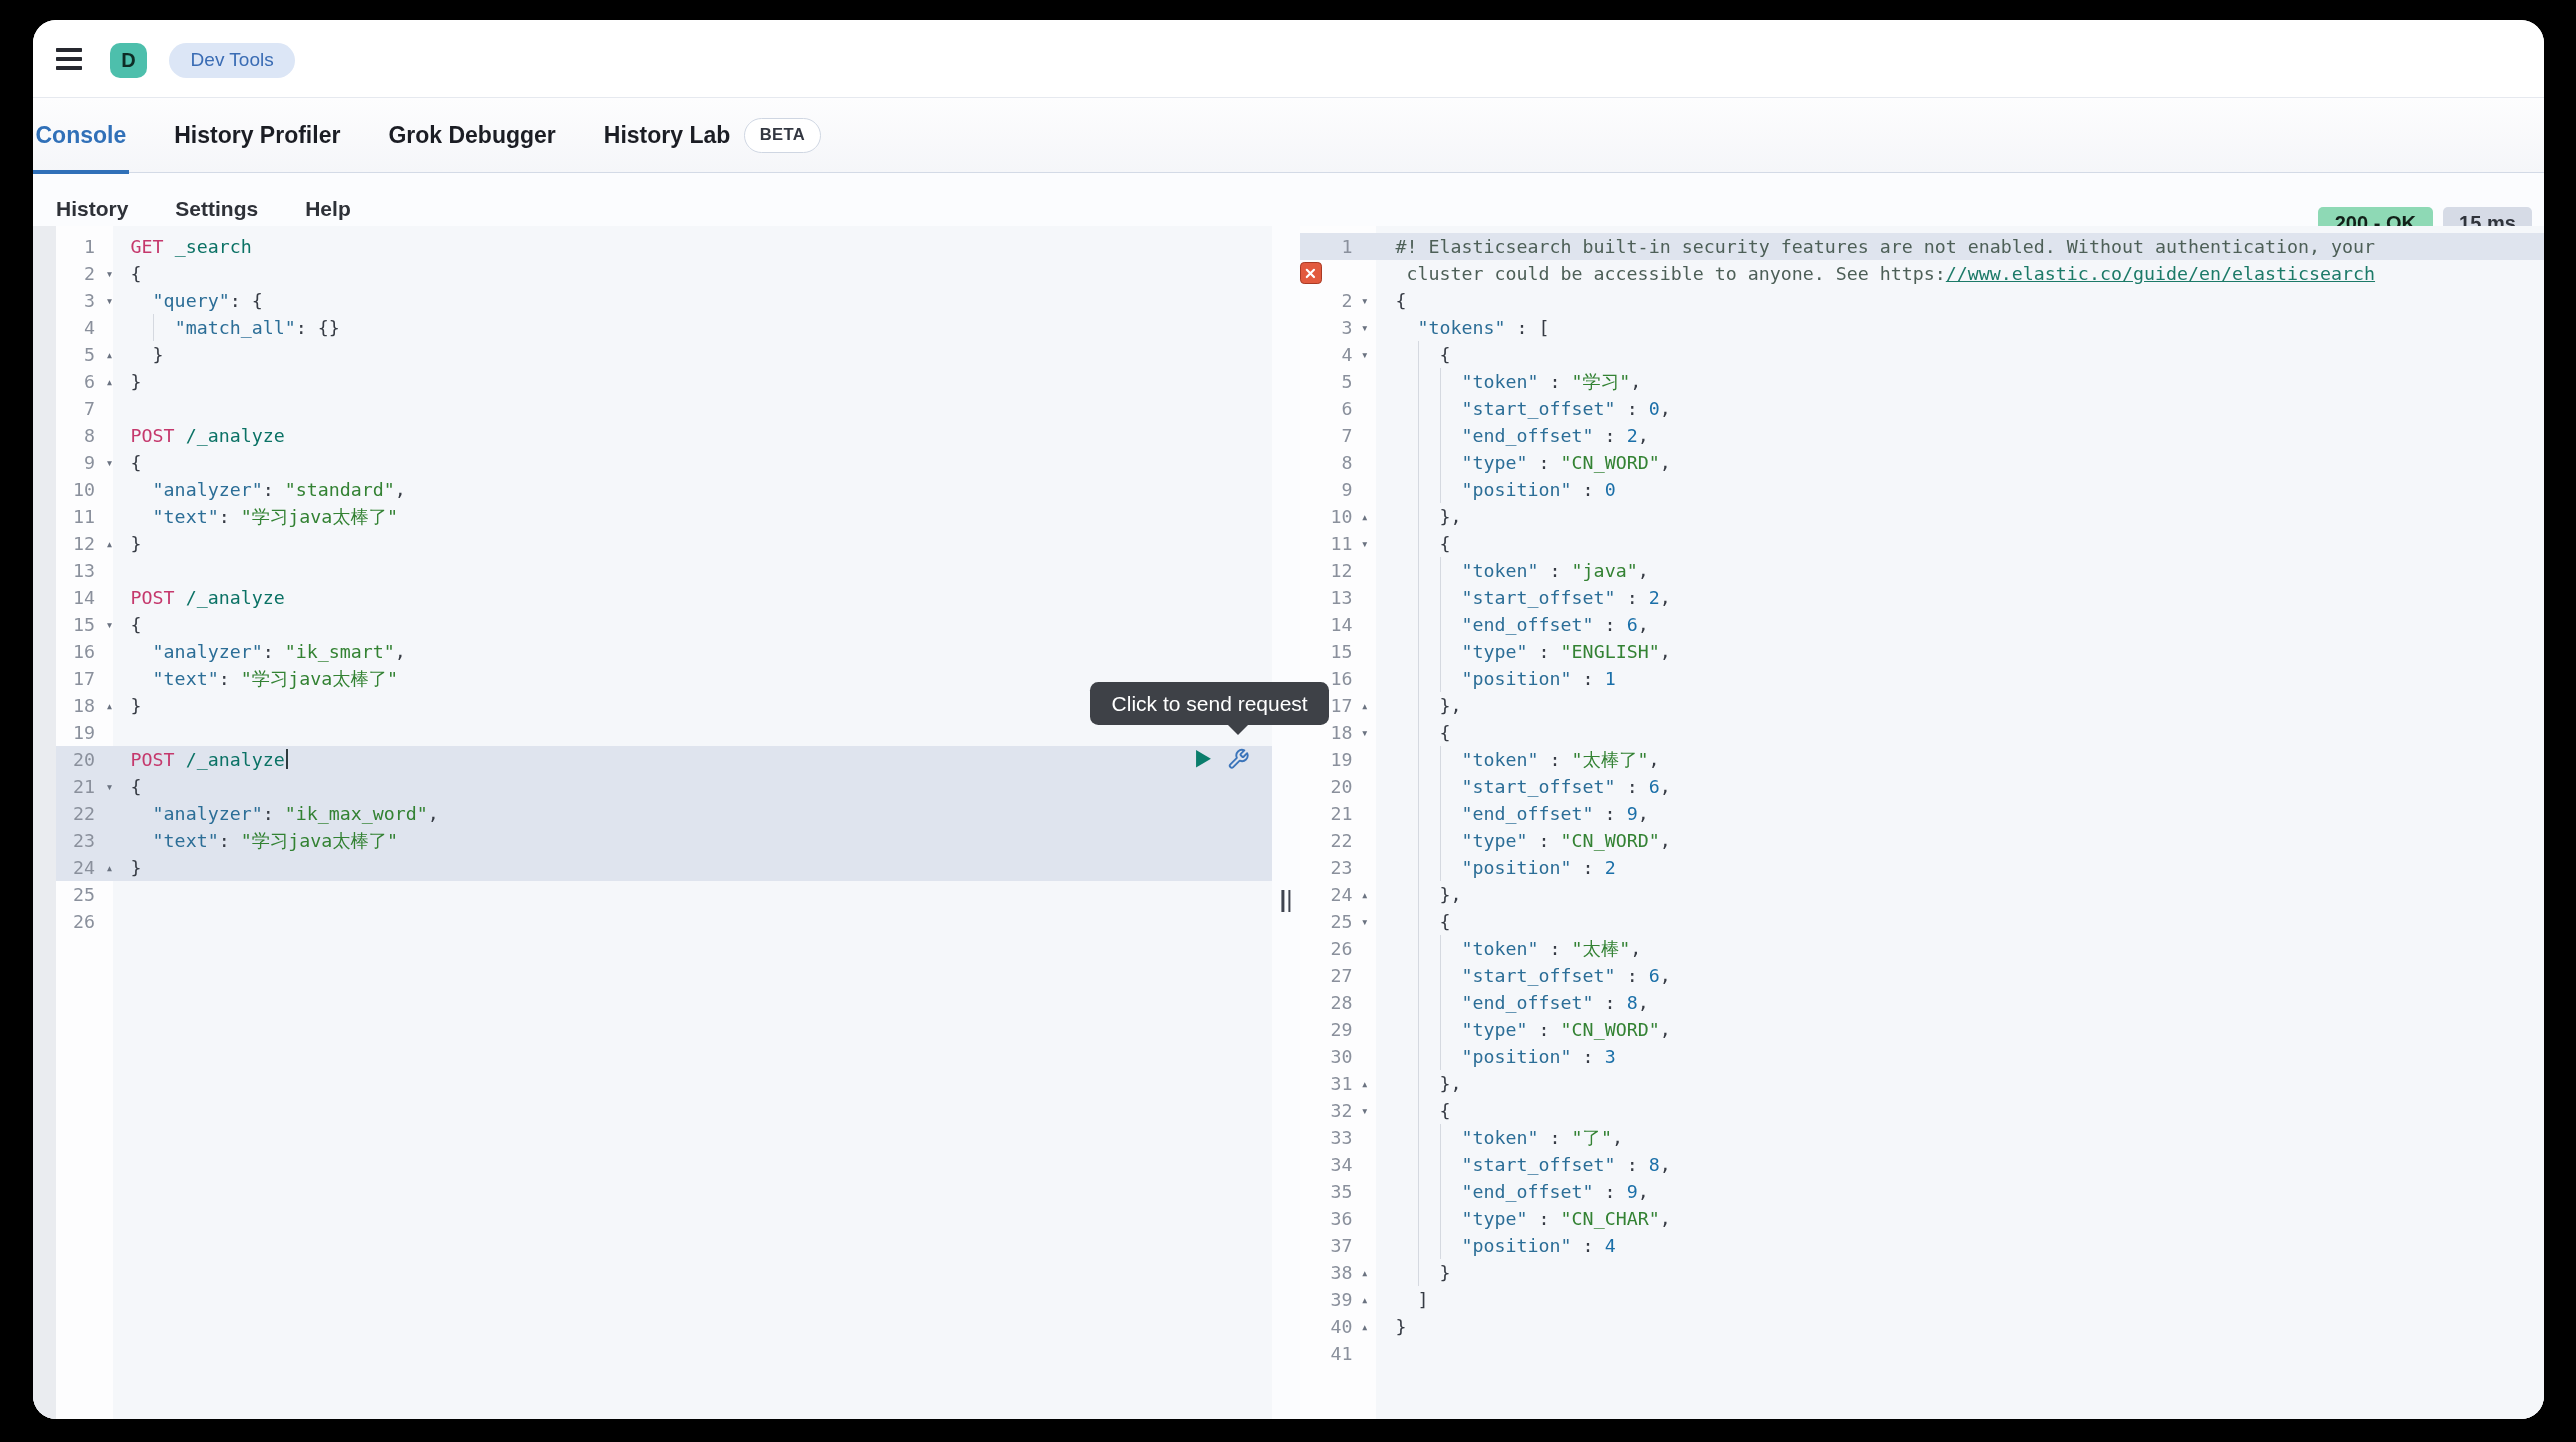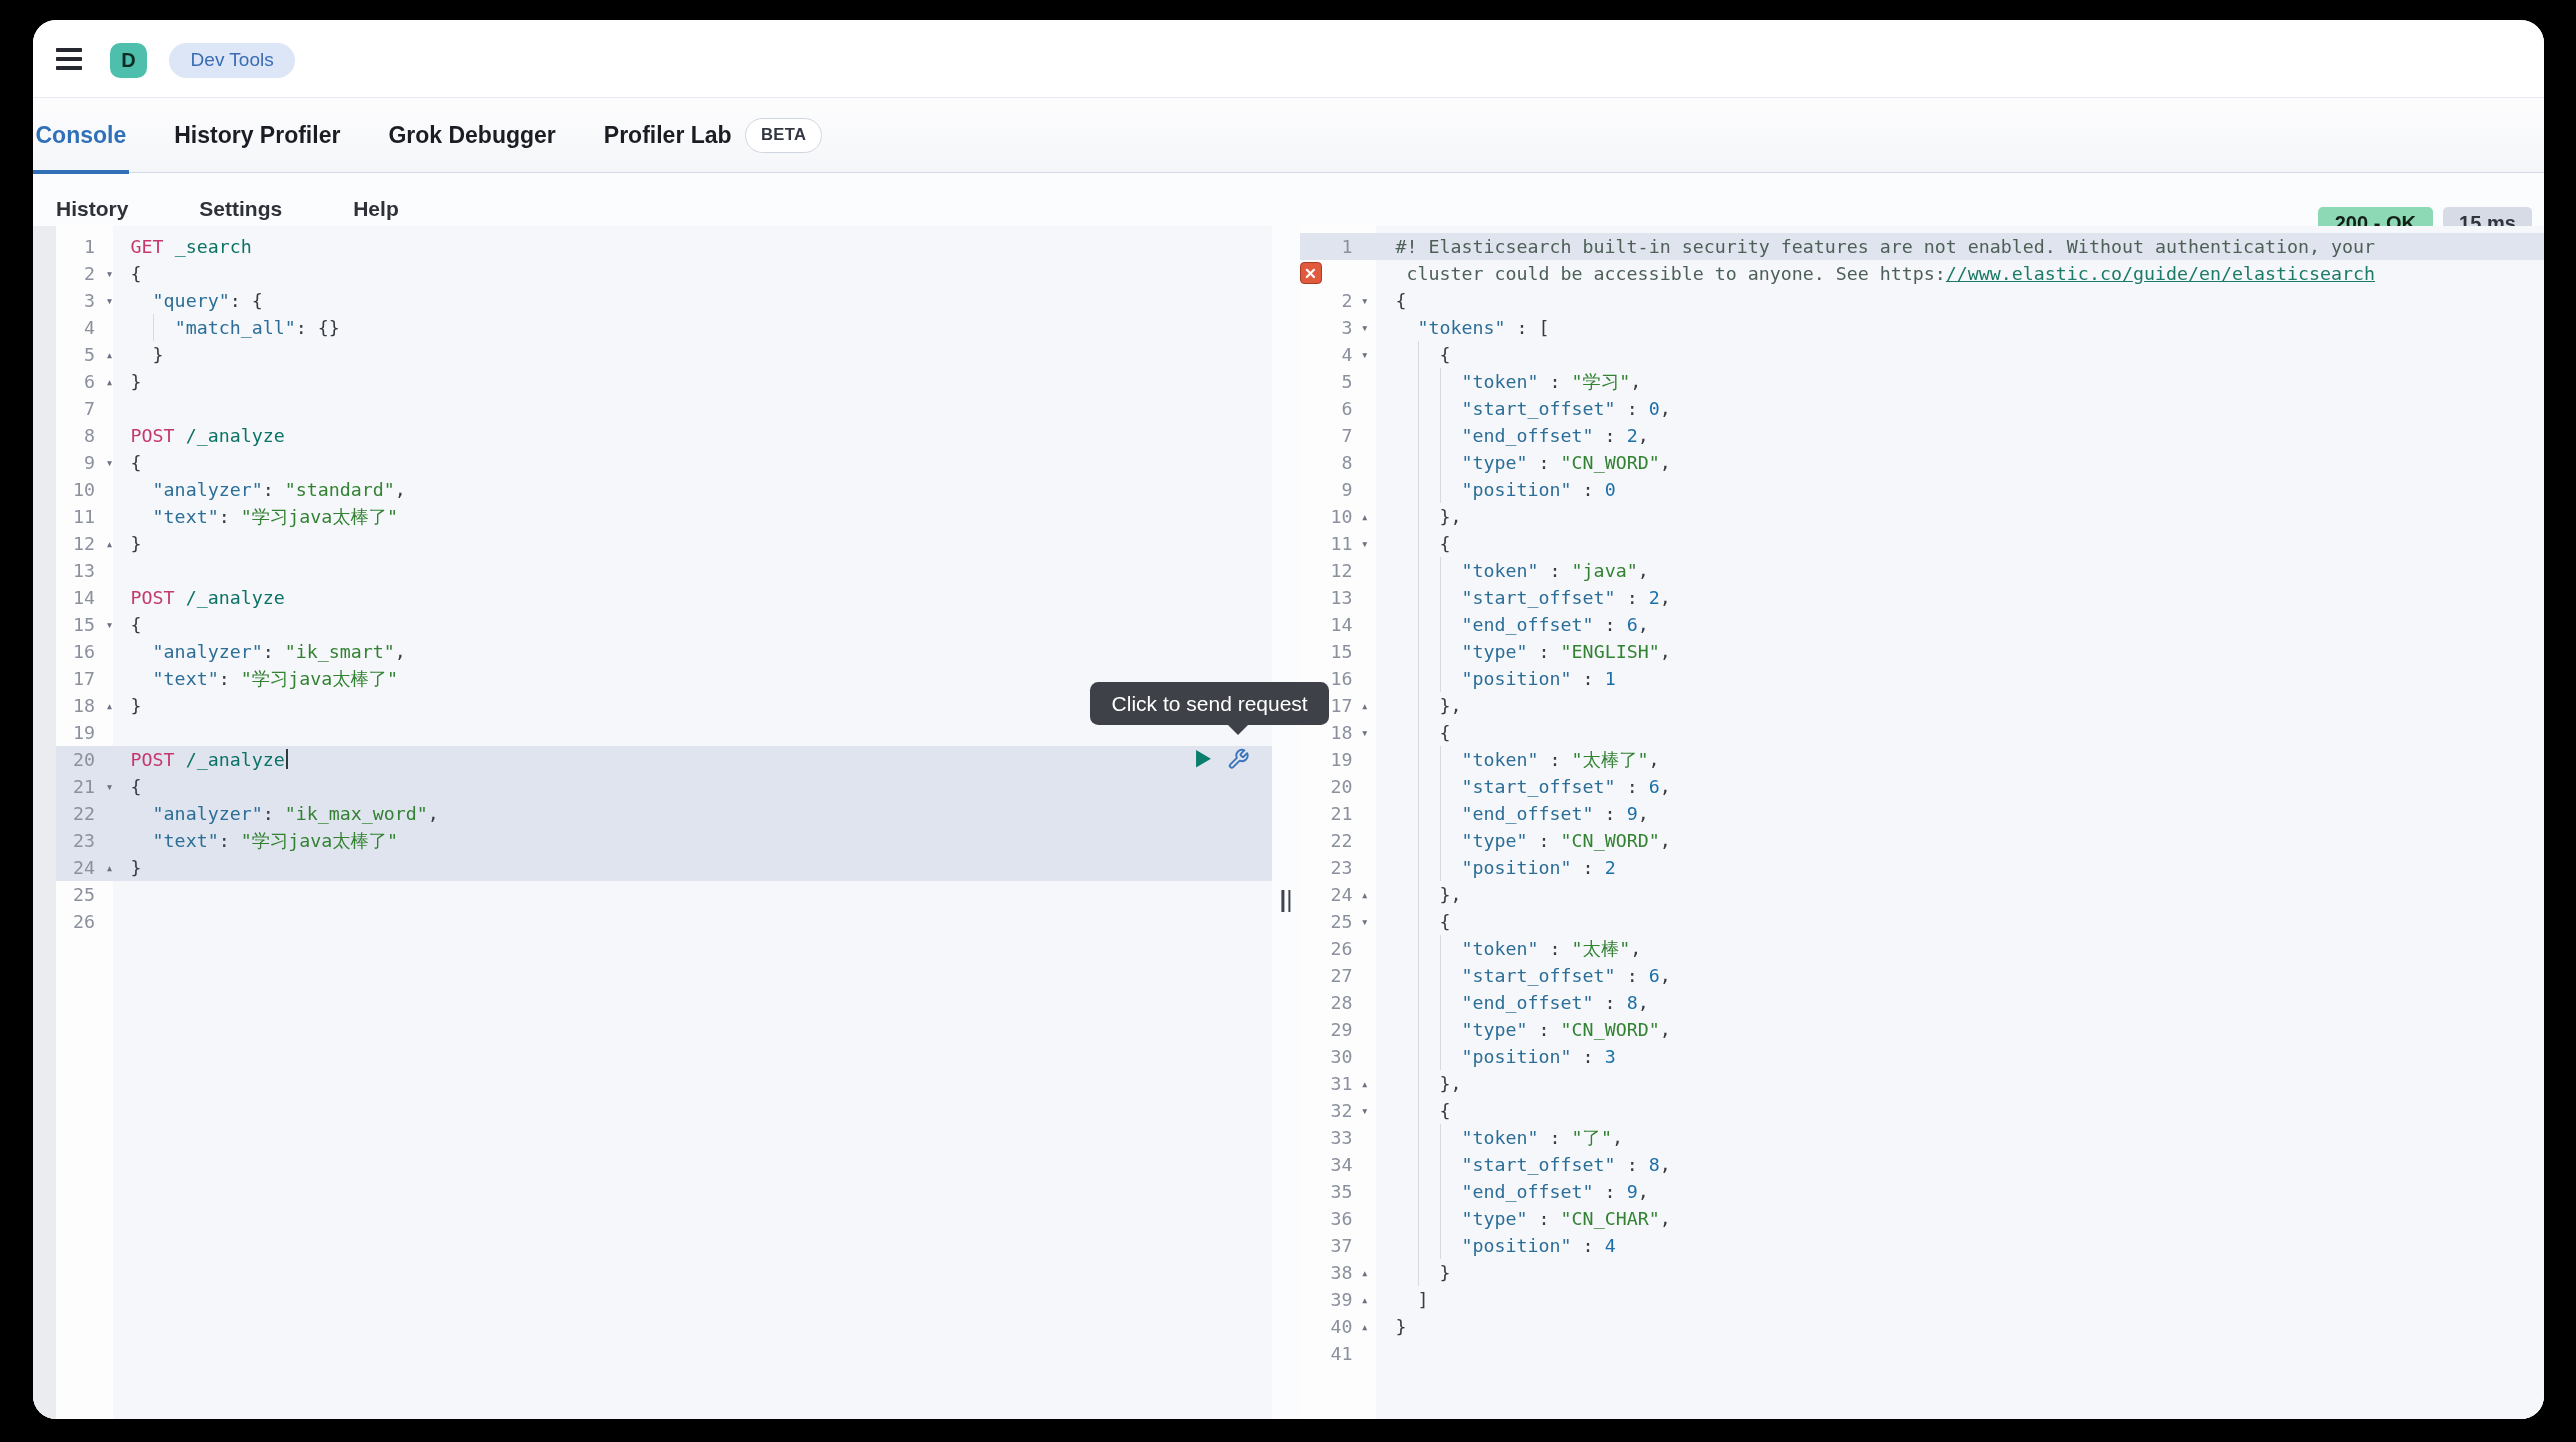--- a/index.html
+++ b/index.html
@@ -20,21 +20,21 @@
     display:flex;align-items:center;padding-left:0;gap:43px;position:relative;}
   .tab{font-size:23px;font-weight:700;color:#1b1d24;height:100%;display:flex;align-items:center;
     position:relative;padding:0 2.5px;cursor:pointer;}
   .tab.active{color:var(--blue);}
   .tab.active::after{content:"";position:absolute;left:0;right:0;bottom:-1.7px;height:4.2px;background:var(--blue);}
   .beta{margin-left:13.3px;height:33px;padding:0 15px;border:1.7px solid #cfd6e2;border-radius:17.5px;
     font-size:16.6px;font-weight:700;letter-spacing:0.4px;color:#333741;display:flex;align-items:center;background:#fff;}
   
   .menubar{height:55px;display:flex;align-items:center;justify-content:space-between;
     padding:8.3px 11.6px 0 23px;background:#fbfcfe;}
-  .menu-items{display:flex;gap:71px;}
+  .menu-items{display:flex;gap:47px;}
   .menu-item{font-size:21px;font-weight:600;color:#2e3138;cursor:pointer;}
   .status{display:flex;gap:10px;align-items:center;}
   .badge{height:34px;border-radius:5px;font-size:20px;font-weight:600;display:flex;align-items:center;padding:0 16.6px;margin-top:30px;}
   .badge.ok{background:var(--okbg);color:#122019;}
   .badge.ms{background:var(--msbg);color:#30343c;}
   
   .console{position:absolute;top:206px;bottom:0;left:0;right:0;display:flex;background:#f5f7fa;}
   .strip{width:23px;background:#eaecf0;}
   .pane{position:relative;padding-top:6.7px;font-family:"DejaVu Sans Mono","Liberation Mono",monospace;}
   .pane.left{width:1216px;background:linear-gradient(to right,#fdfdfe 0 57px,#f5f7fa 57px);}
@@ -84,21 +84,21 @@
       <div class="tab active">
         <span>Console</span>
       </div>
       <div class="tab">
         <span>History Profiler</span>
       </div>
       <div class="tab">
         <span>Grok Debugger</span>
       </div>
       <div class="tab">
-        <span>Profiler Lab</span>
+        <span>History Lab</span>
         <span class="beta">BETA</span>
       </div>
     </div>
 
   <div class="menubar">
     <div class="menu-items" id="menu-items">
         <span class="menu-item">History</span>
         <span class="menu-item">Settings</span>
         <span class="menu-item">Help</span>
       </div>

